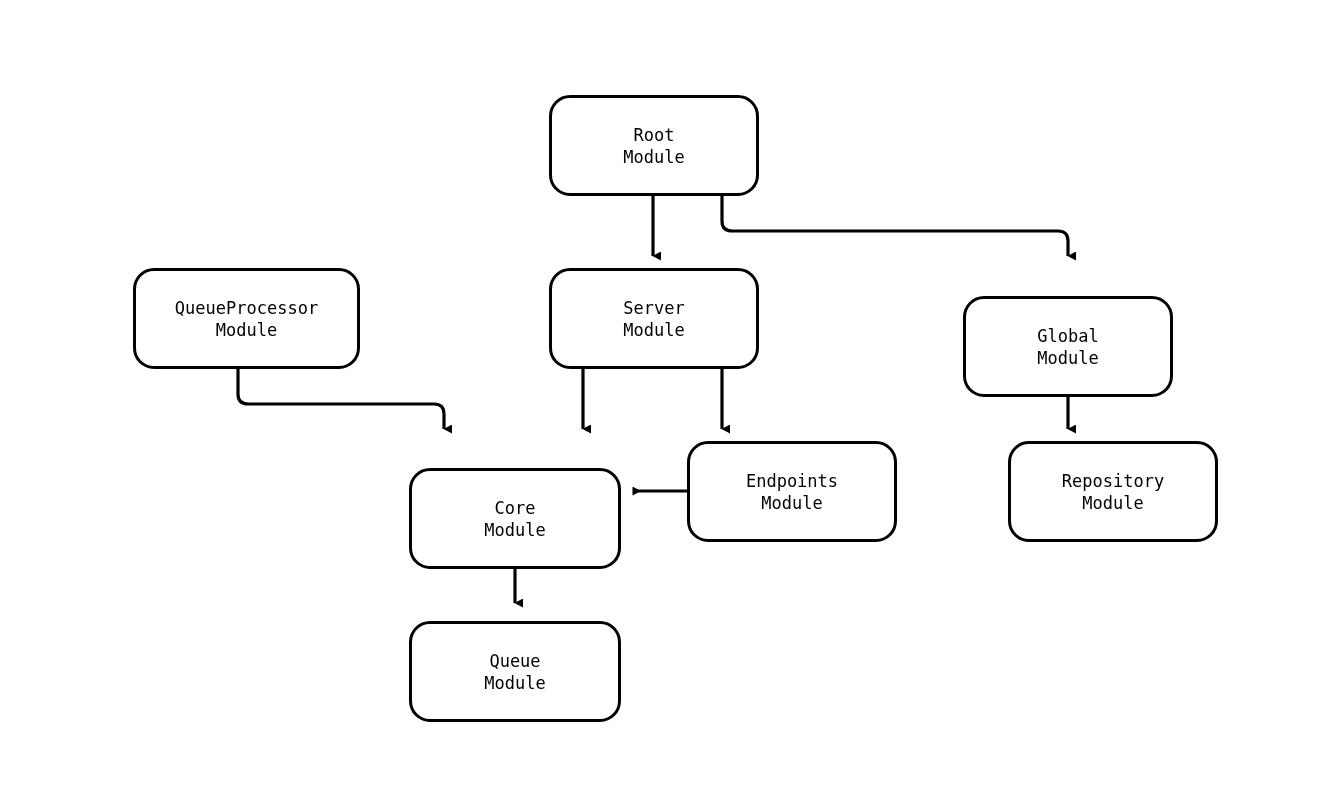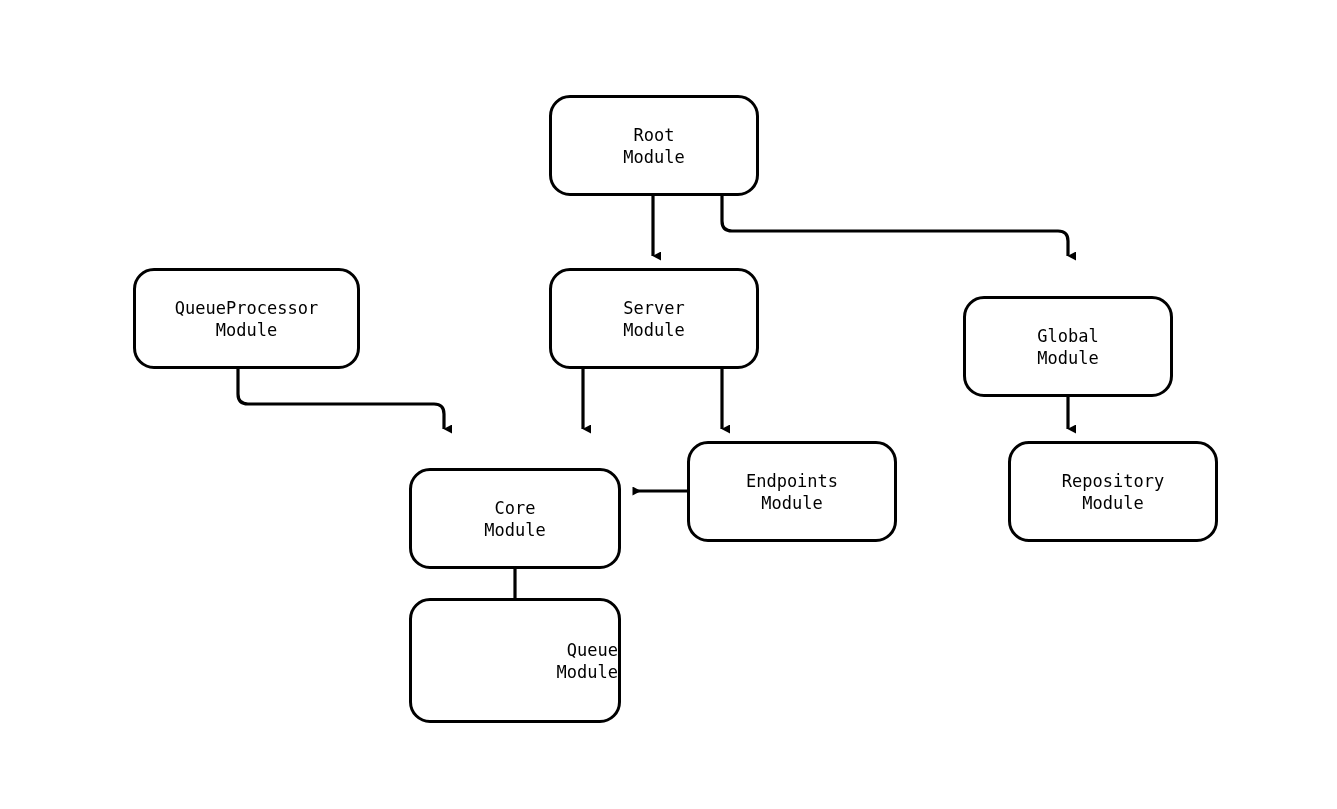--- a/index.html
+++ b/index.html
@@ -112,18 +112,18 @@
   <div class="node" style="left:687px; top:441px; width:210px; height:101px;align-items:center;">
     <span class="node-label">Endpoints</span>
     <span class="node-label">Module</span>
   </div>
 
   <div class="node" style="left:963px; top:441px; width:210px; height:101px;margin-left:45px;">
     <span class="node-label">Repository</span>
     <span class="node-label">Module</span>
   </div>
 
-  <div class="node" style="left:409px; top:598px; width:212px; height:125px;align-items:flex-end;">
+  <div class="node" style="left:409px; top:621px; width:212px; height:101px;">
     <span class="node-label">Queue</span>
     <span class="node-label">Module</span>
   </div>
 
 </div>
 
 </body></html>

